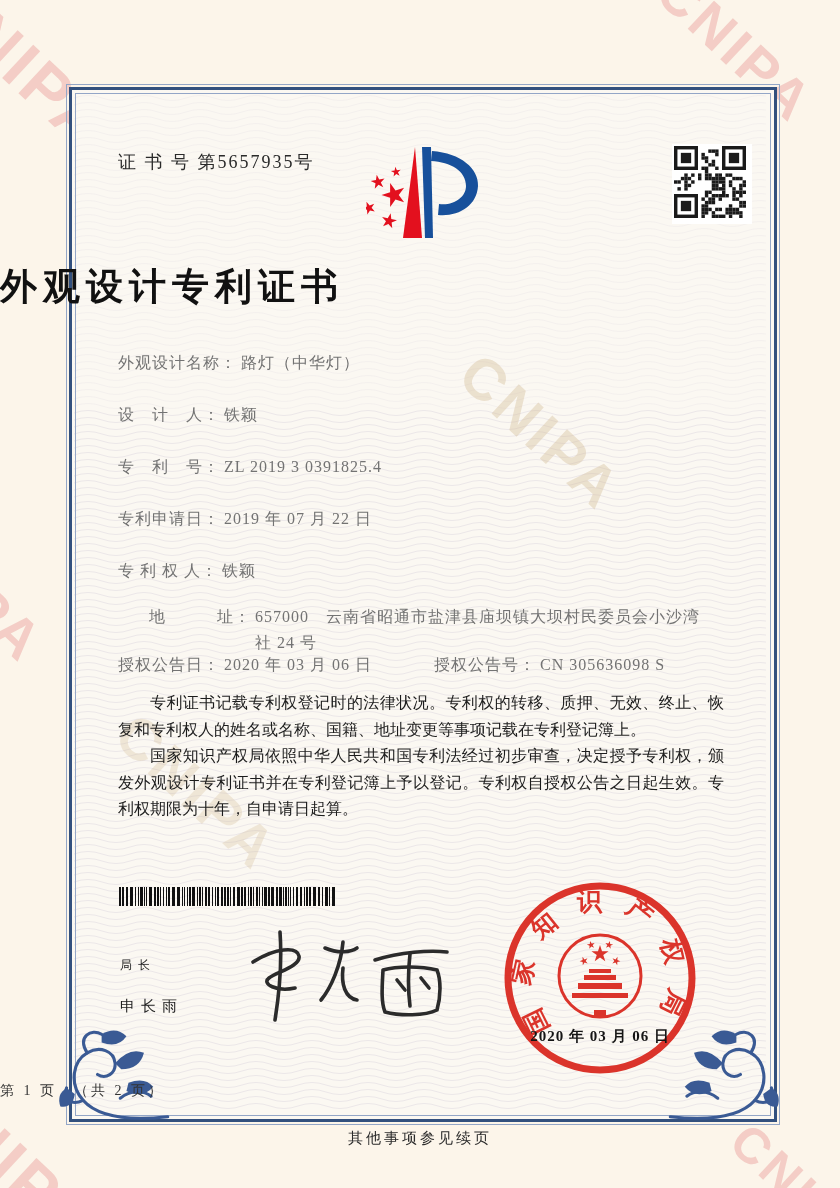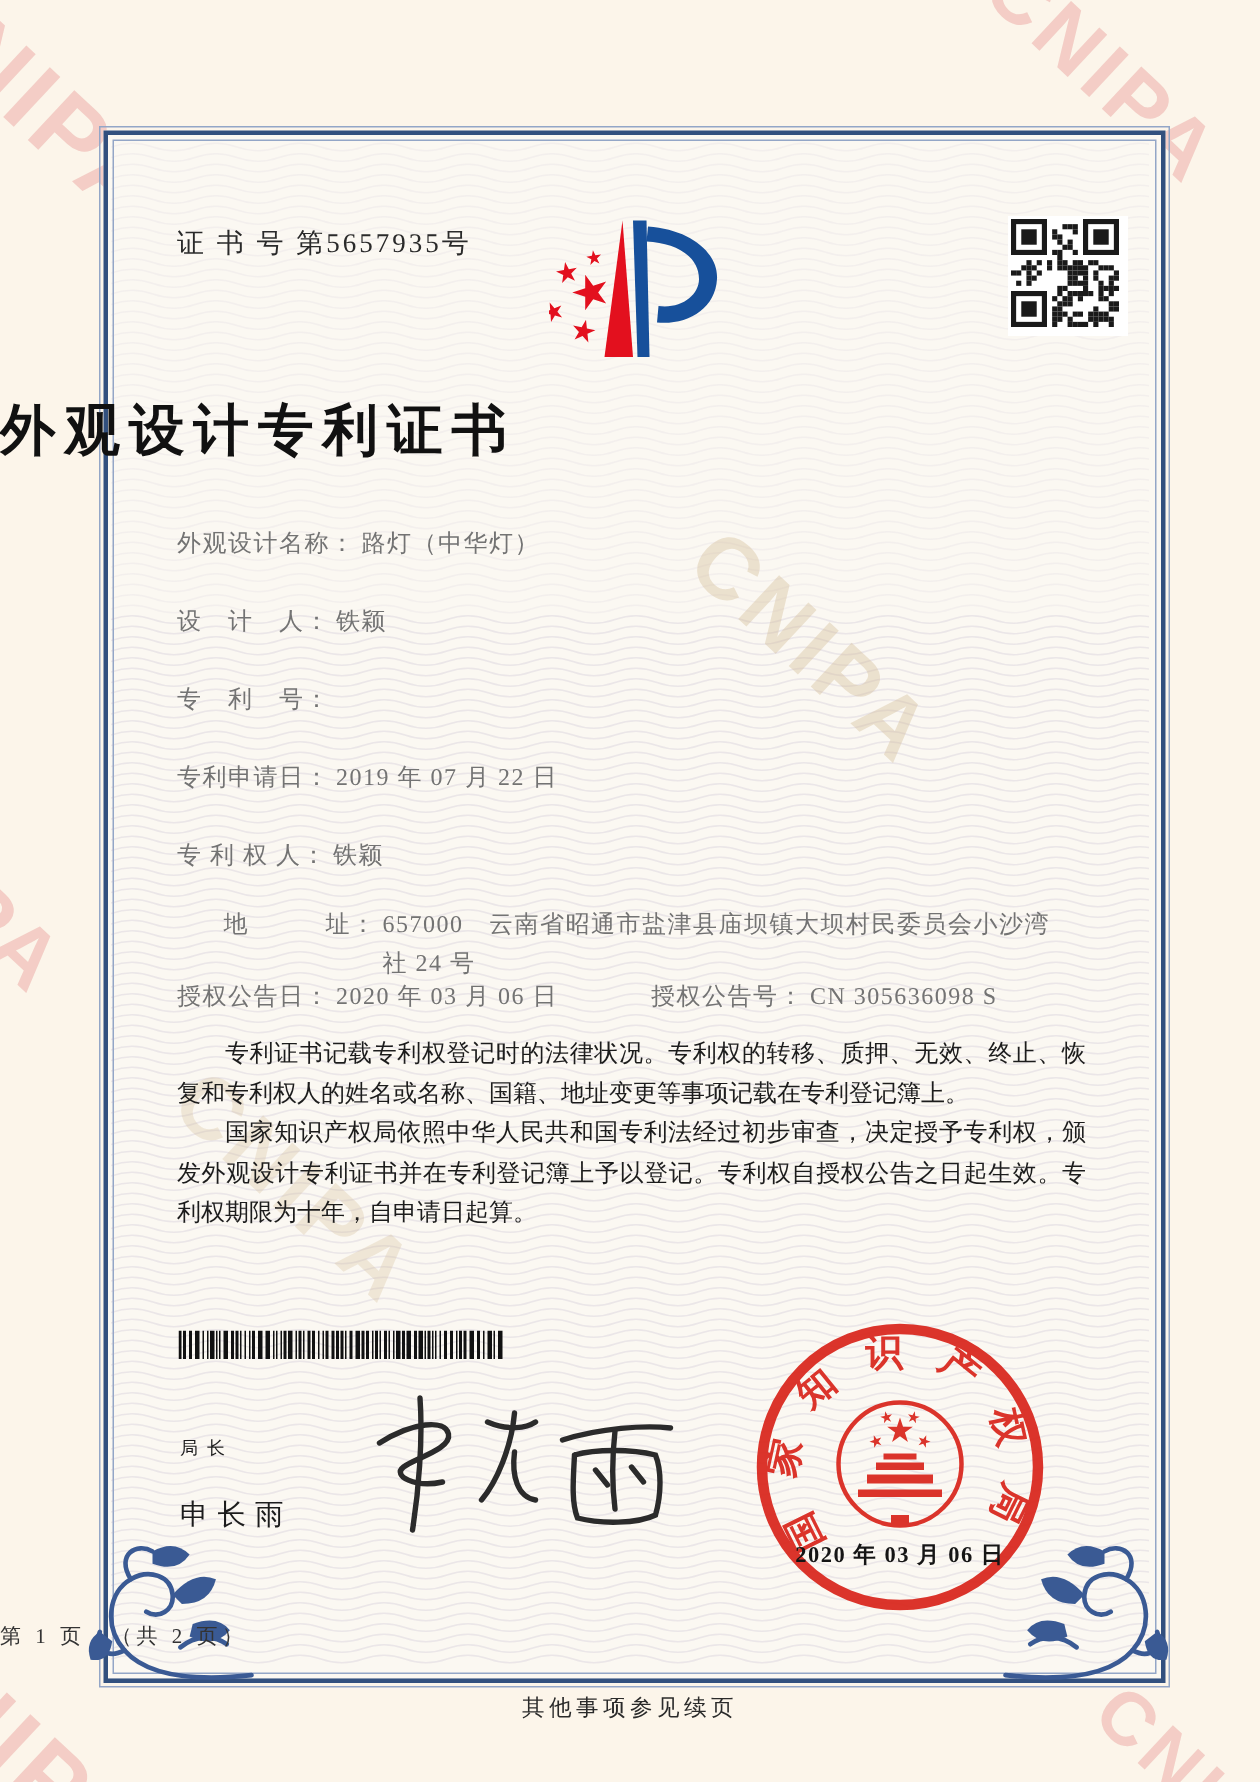--- a/index.html
+++ b/index.html
@@ -34,21 +34,21 @@
   }
   .qr-box{left:672px;top:144px;width:76px;height:76px;background:#fff;padding:2px;}
   .field-row{left:118px;font-size:16px;display:flex;line-height:26px;color:#737373;}
   .field-row .lbl{flex:none;letter-spacing:1px;}
   .field-row .val{margin-left:4px;letter-spacing:1px;max-width:458px;}
   .grant-no{left:434px;top:652px;}
   .paras{left:118px;top:690px;width:606px;font-size:16px;line-height:26.5px;
     text-align:justify;color:#1c1c1c;}
   .paras p{margin:0;text-indent:2em;}
   .sig-title{left:120px;top:957px;font-size:12px;letter-spacing:6px;color:#1c1c1c;}
-  .sig-name{left:120px;top:997px;font-size:19px;letter-spacing:6px;color:#1c1c1c;}
+  .sig-name{left:120px;top:997px;font-size:15px;letter-spacing:6px;color:#1c1c1c;}
   .seal-date{
     left:500px;top:1027px;width:200px;text-align:center;
     font-size:15px;font-weight:bold;letter-spacing:1px;color:#151515;
   }
   .page-indicator{left:0;top:1082px;width:840px;text-align:left;
     font-size:14px;letter-spacing:3px;color:#333;}
   .continuation{left:0;top:1129px;width:840px;text-align:center;
     font-size:15px;letter-spacing:3px;color:#2a2a2a;}
   svg{display:block;}
 </style>
@@ -403,20 +403,21 @@
 <div class="abs field-row" style="top:350px;">
   <span class="lbl">外观设计名称：</span>
   <span class="val">路灯（中华灯）</span>
 </div>
 <div class="abs field-row" style="top:402px;">
   <span class="lbl">设　计　人：</span>
   <span class="val">铁颖</span>
 </div>
 <div class="abs field-row" style="top:454px;">
   <span class="lbl">专　利　号：</span>
+  <span class="val">ZL 2019 3 0391825.4</span>
 </div>
 <div class="abs field-row" style="top:506px;">
   <span class="lbl">专利申请日：</span>
   <span class="val">2019 年 07 月 22 日</span>
 </div>
 <div class="abs field-row" style="top:558px;">
   <span class="lbl">专 利 权 人：</span>
   <span class="val">铁颖</span>
 </div>
 <div class="abs field-row" style="top:604px;margin-left:31px;">

